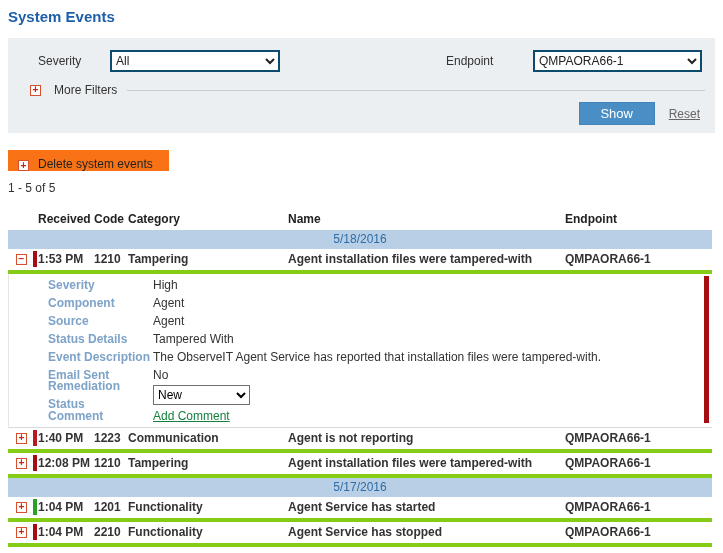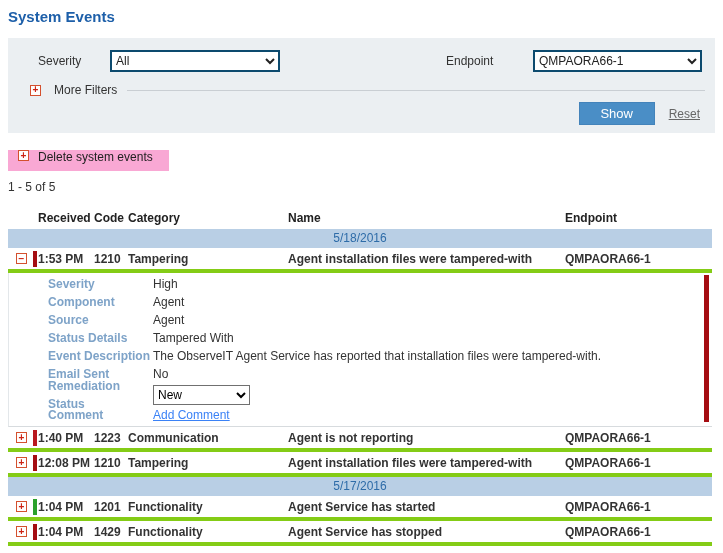--- a/index.html
+++ b/index.html
@@ -28,22 +28,22 @@
   .reset-link { margin-left:14px; color:#666; text-decoration:underline; cursor:pointer; }
 
   
   .xicon { width:11px; height:11px; display:inline-flex; align-items:center; justify-content:center;
     border:1px solid #d4502e; background:#fffdfc; color:#cc2213; font:bold 10px/1 "Liberation Sans",sans-serif;
     flex-shrink:0; cursor:pointer; }
   .icon-plus::before  { content:"+"; }
   .icon-minus::before { content:"\2212"; }
 
   
-  .delete-btn { margin:17px 0 0 8px; display:inline-flex; align-items:flex-start; height:21px;
-    background:#f9a8d4; border:none; padding:0 16px 0 10px; font-family:"Liberation Sans",sans-serif;
+  .delete-btn { margin:17px 0 0 8px; display:inline-flex; align-items:flex-end; height:21px;
+    background:#f97316; border:none; padding:0 16px 0 10px; font-family:"Liberation Sans",sans-serif;
     font-size:12px; color:#222; cursor:pointer; }
   .delete-btn .xicon { margin-right:9px; }
   .pagination { margin:9px 0 0 8px; height:14px; color:#333; }
 
   
   .etable { margin:13px 0 0 8px; width:704px; }
   .thead, .trow { display:grid; grid-template-columns:22px 8px 56px 34px 160px 277px 1fr; align-items:center;font-weight:bold; }
   .thead { height:22px; color:#222; }
   .trow { height:25px; background:#fff; border-bottom:4px solid #84cc16; cursor:pointer; }
   .trow .xicon { margin-left:8px; }
@@ -52,21 +52,21 @@
 
   
   .details { position:relative; padding:2px 0 2px 39px; border-bottom:1px solid #d7dbde;
     border-left:1px solid #e3e7ea; background:#fff; }
   .dfield { display:flex; align-items:center; line-height:18px; min-height:18px; }
   .dfield.select-row { height:23px; }
   .dlabel { width:105px; flex-shrink:0; font-weight:bold; color:#7ea3c8; }
   .dvalue { color:#333; }
   .dselect { width:97px; height:20px; border:1px solid #707070; background:#fff;
     font-family:"Liberation Sans",sans-serif; font-size:12px; color:#000000; }
-  .dlink { color:#3b82f6; text-decoration:underline; cursor:pointer; }
+  .dlink { color:#15803d; text-decoration:underline; cursor:pointer; }
   .side-sev-bar { position:absolute; right:3px; top:2px; bottom:4px; width:5px; }
 </style>
 </head>
 <body>
 
 
 
 <h1 class="page-title">System Events</h1>
 
 <div class="filter-panel">
@@ -191,21 +191,21 @@
     <span>1201</span>
     <span>Functionality</span>
     <span>Agent Service has started</span>
     <span>QMPAORA66-1</span>
   </div>
 
   <div class="trow">
     <span class="xicon icon-plus"></span>
     <span class="sevbar" style="background-color: rgb(165, 13, 18);"></span>
     <span>1:04 PM</span>
-    <span>1429</span>
+    <span>2210</span>
     <span>Functionality</span>
     <span>Agent Service has stopped</span>
     <span>QMPAORA66-1</span>
   </div>
 
 </div>
 
 
 
 

